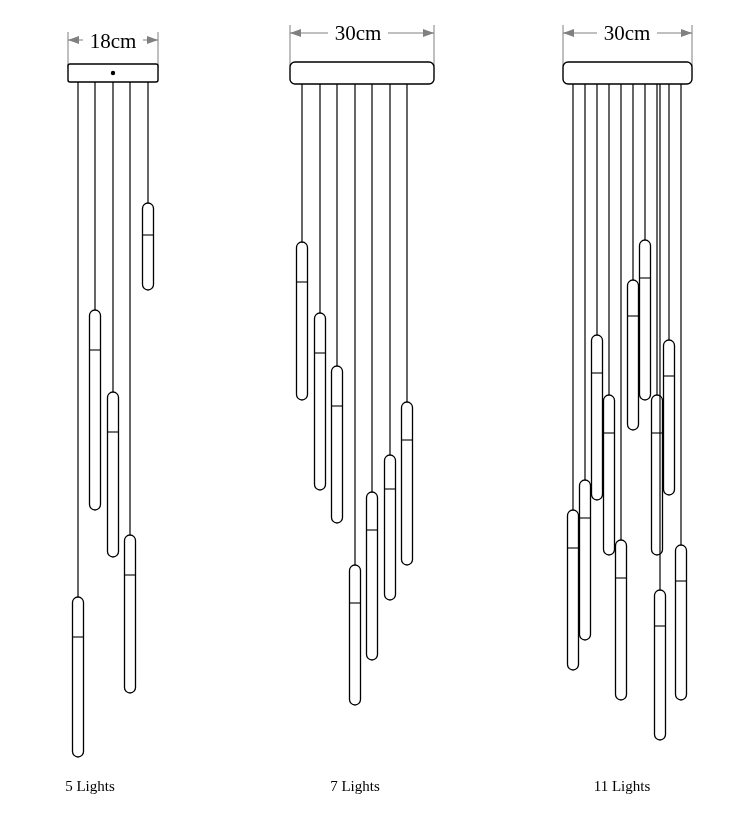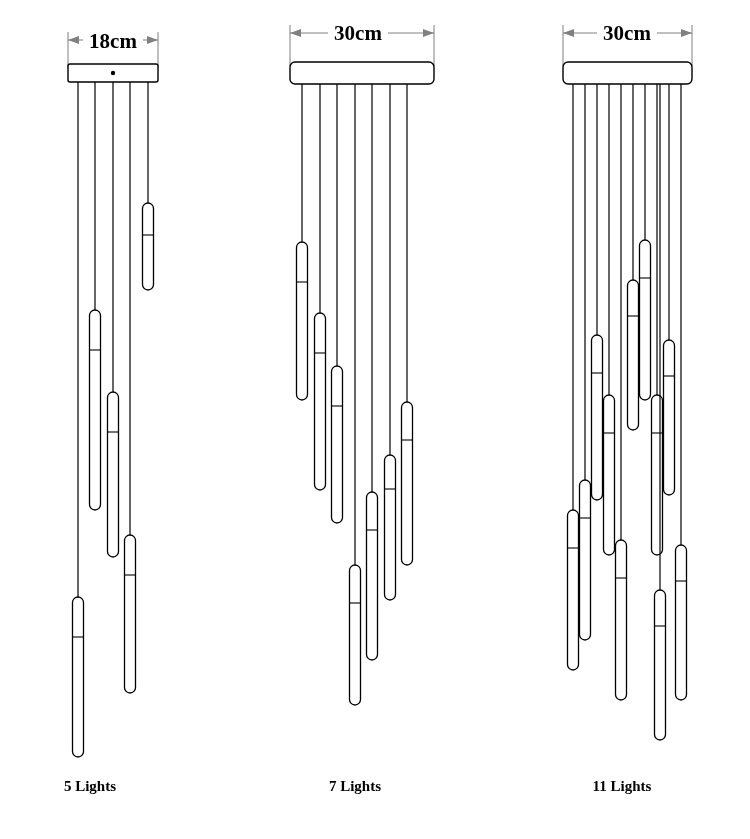--- a/index.html
+++ b/index.html
@@ -13,21 +13,20 @@
     font-family: "Liberation Serif", serif;
     color: #000000;
     position: relative;
     overflow: hidden;
   }
   #canvas-wrap {
     position: absolute;
     left: 0; top: 0;
     width: 750px;
     height: 818px;
-    font-weight: bold;
   }
   svg.diagram {
     display: block;
     width: 750px;
     height: 839px;
   }
   .dim-label {
     font-family: "Liberation Serif", serif;
     font-size: 21px;
     fill: #000000;

